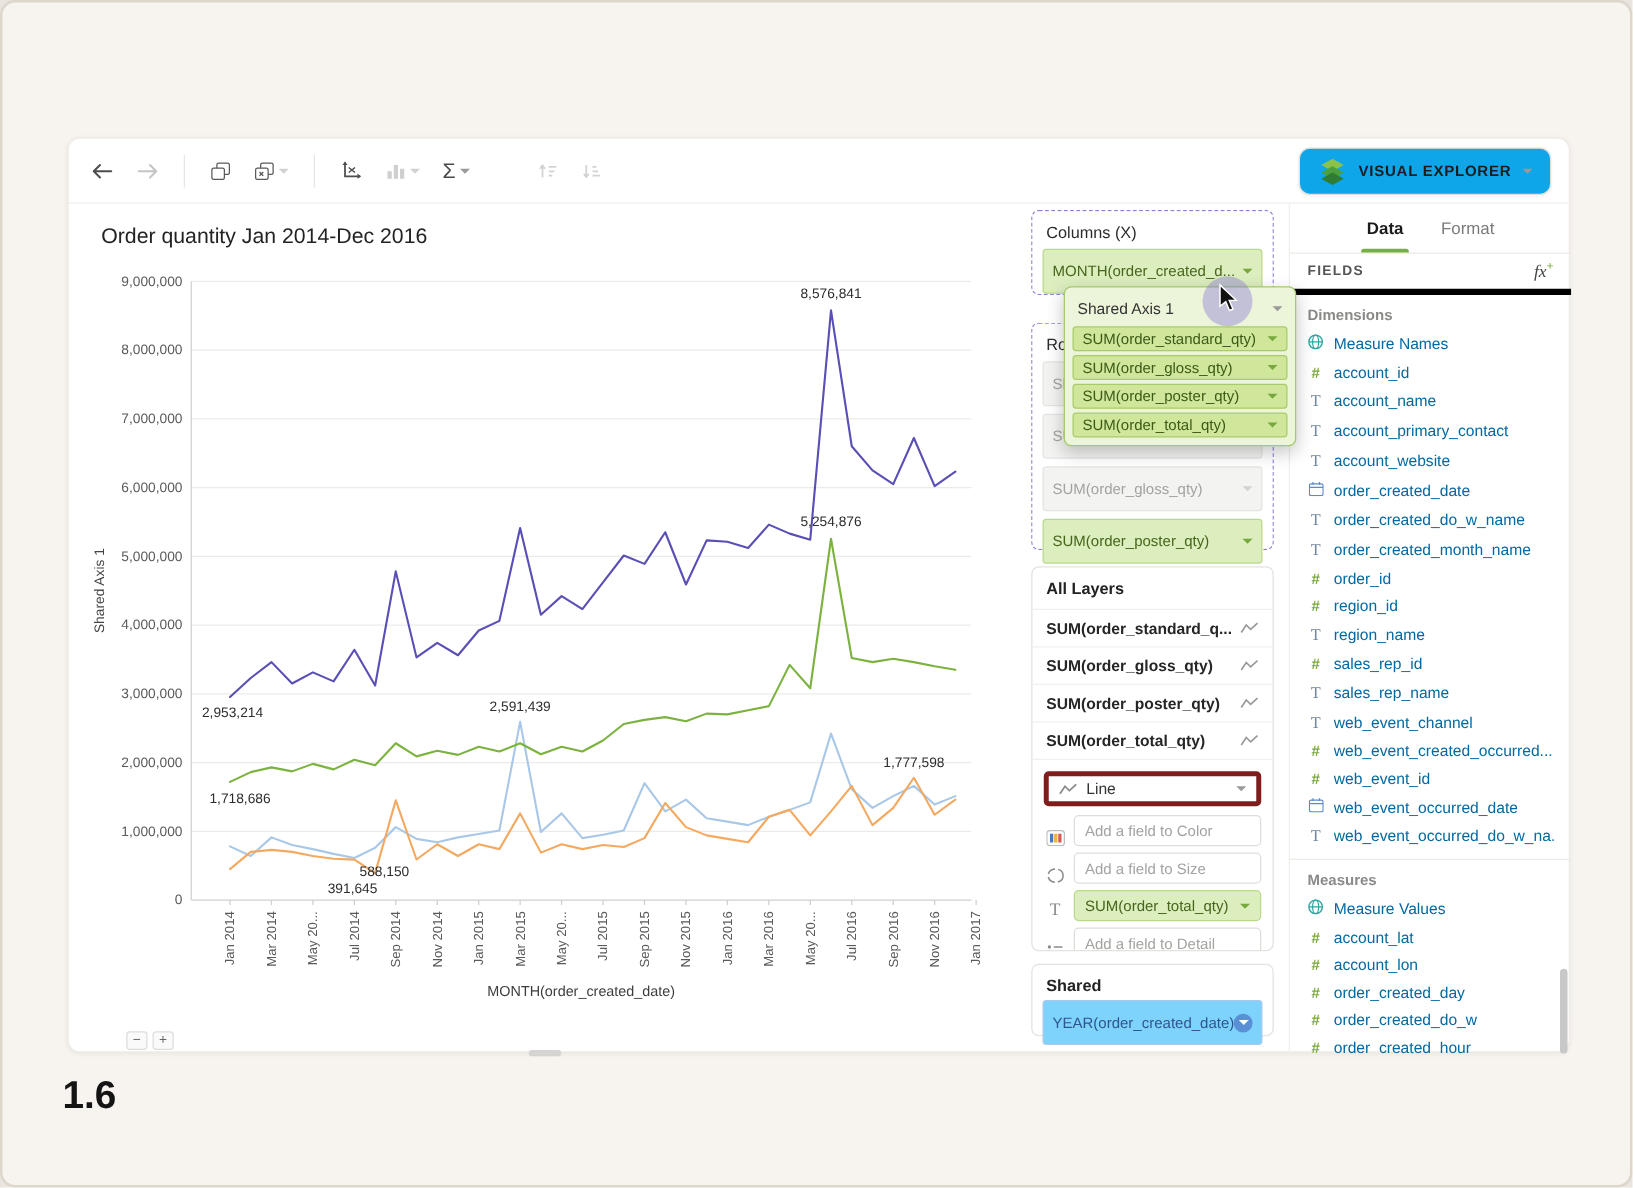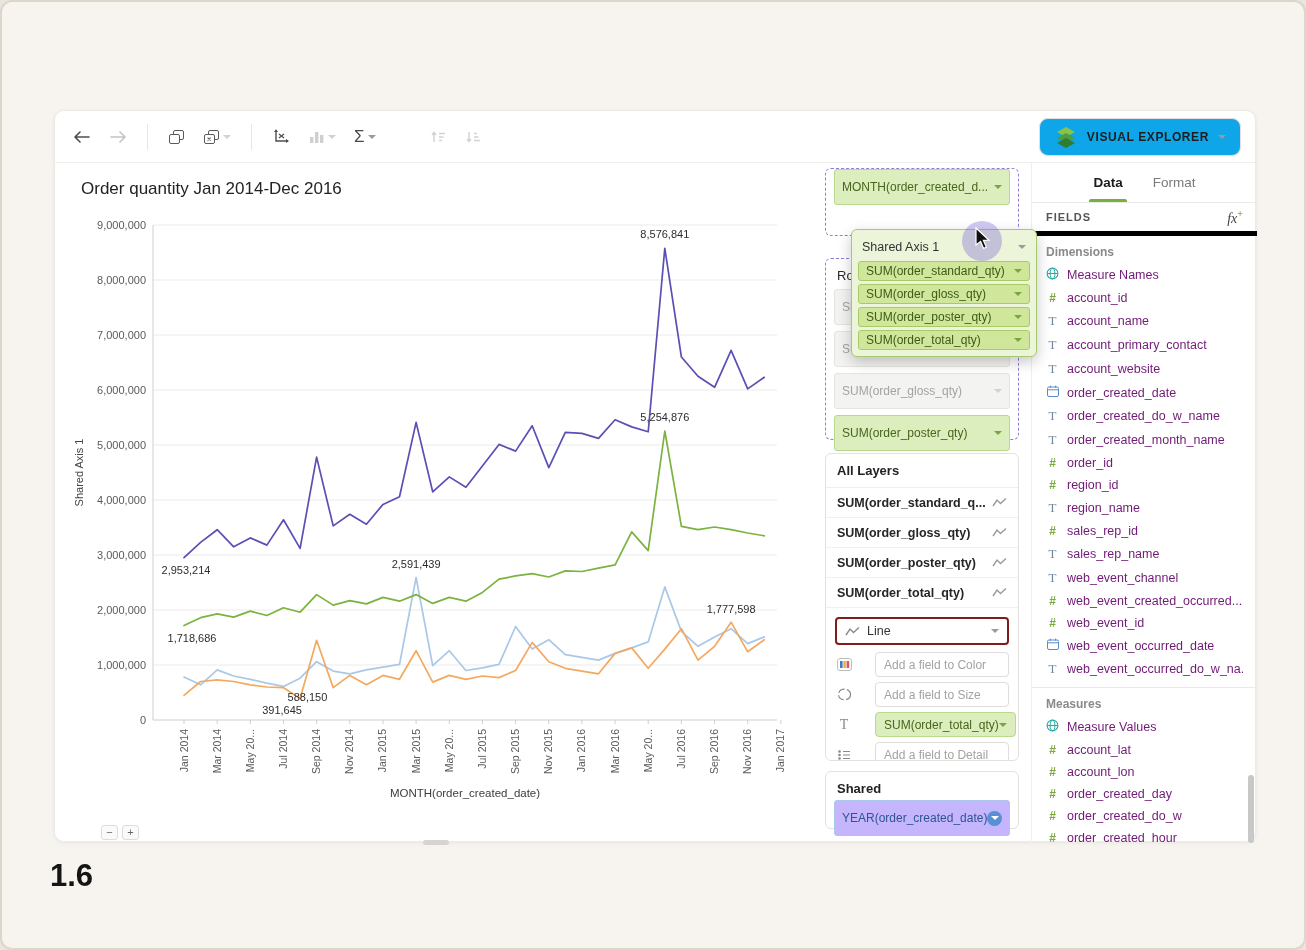--- a/index.html
+++ b/index.html
@@ -37,37 +37,37 @@
   .box { position:absolute; background:#fff; border-radius:6px; }
   .dashed { border:1px dashed #8f7fd4; }
   .solid  { border:1px solid #e3e2df; }
   .box-label { font-size:13px; color:#2b2b2b; padding:9px 11px 6px; }
   .box-header { font-size:13px; font-weight:700; color:#222; padding:9px 11px;
                 border-bottom:1px solid #efefed; }
   .pill { height:36px; border-radius:3px; display:flex; align-items:center; justify-content:space-between;
           padding:0 7px; font-size:12px; margin:0 8px 6px; cursor:pointer; }
   .pill.green { background:#dcedbe; border:1px solid #b9d98c; color:#47661c; }
   .pill.faded { background:#f3f3f2; border:1px solid #e4e4e2; color:#a3a3a1; }
-  .pill.blue  { background:#c4b5fd; border:1px solid #abc8ec; color:#2f5591; }
+  .pill.blue  { background:#7dd3fc; border:1px solid #abc8ec; color:#2f5591; }
   .blue-circle { width:15px; height:15px; border-radius:50%; background:#5a8fd6;
                  display:flex; align-items:center; justify-content:center; }
   .popup { position:absolute; left:796px; top:118px; width:186px; background:#ecf5da;
            border:1px solid #a6c96d; border-radius:6px; box-shadow:0 5px 14px rgba(0,0,0,.22);
            padding:6px; z-index:30; }
   .popup-header { display:flex; align-items:center; justify-content:space-between;
                   height:22px; padding:0 4px; font-size:12.5px; color:#333; }
   .popup .pill { margin:3px 0 0; height:20px; background:#cfe69b; border:1px solid #a8cb6a; color:#3d5a17; }
   .layer-row { height:30px; display:flex; align-items:center; justify-content:space-between;
                padding:0 11px; border-bottom:1px solid #f0f0ee; font-size:12.5px; font-weight:600;
                color:#262626; cursor:pointer; }
-  .mark-select { margin:9px 9px 7px; height:28px; border:2px solid #7f1d1d; border-radius:4px;
+  .mark-select { margin:9px 9px 7px; height:28px; border:4px solid #7f1d1d; border-radius:4px;
                  display:flex; align-items:center; gap:7px; padding:0 8px; font-size:12.5px;
                  color:#333; cursor:pointer; }
   .mark-select .lbl { flex:1; }
-  .enc-row { display:flex; align-items:center; gap:22px; margin:5px 9px; height:25px; }
+  .enc-row { display:flex; align-items:flex-end; gap:6px; margin:5px 9px; height:25px; }
   .enc-icon { width:18px; display:flex; justify-content:center; align-items:center; flex:none; }
   .enc-field { flex:1; height:25px; border:1px solid #dedddb; border-radius:4px; display:flex;
                align-items:center; padding:0 8px; font-size:12px; color:#a3a3a1; cursor:pointer; }
   .enc-pill { flex:1; height:25px; border-radius:4px; background:#dcedbe; border:1px solid #b9d98c;
               display:flex; align-items:center; justify-content:space-between; padding:0 8px;
               font-size:12px; color:#47661c; cursor:pointer; }
   .t-glyph { font-family:"Liberation Serif", serif; font-size:14px; color:#8a8a8a; }
   
   .fields-col { position:absolute; left:976px; top:52px; width:226px; height:680px;
                 border-left:1px solid #f0efec; overflow:hidden; }
@@ -78,21 +78,21 @@
   .tab.active { color:#1c1c1c; font-weight:600; }
   .tab.active:after { content:""; position:absolute; left:-4px; right:-4px; bottom:0; height:3px;
          background:#76b041; border-radius:2px 2px 0 0; }
   .fields-header { height:33px; display:flex; align-items:center; justify-content:space-between;
          padding:0 14px; border-bottom:5px solid #000000; }
   .fields-header .lbl { font-size:11px; font-weight:700; letter-spacing:1px; color:#555; }
   .fx { font-family:"Liberation Serif", serif; font-style:italic; font-size:14px; color:#444; cursor:pointer; }
   .fx sup { color:#76b041; font-weight:700; font-style:normal; font-size:10px; }
   .group-label { font-size:12px; color:#8a8a88; padding:9px 14px 4px;font-weight:bold; }
   .field-item { display:flex; align-items:center; gap:8px; padding:4px 14px; cursor:pointer; }
-  .field-item .name { font-size:12.5px; color:#701a75; white-space:nowrap; overflow:hidden; }
+  .field-item .name { font-size:12.5px; color:#0369a1; white-space:nowrap; overflow:hidden; }
   .fi { width:13px; flex:none; text-align:center; font-size:12px; font-weight:700; }
   .fi-num { color:#7aa93c; }
   .fi-text { color:#71879f; font-family:"Liberation Serif", serif; font-weight:400; font-size:13px; }
   .fields-divider { border-top:1px solid #ebeae7; margin:6px 0 0; }
   .v-scrollbar { position:absolute; right:3px; top:612px; width:6px; height:68px;
                  background:#c8c8c8; border-radius:3px; }
   
   .version { position:absolute; left:48px; top:856px; font-size:31px; font-weight:700; color:#141414; }
   #cursor { position:absolute; left:955px; top:216px; z-index:60; pointer-events:none; }
 </style>
@@ -249,20 +249,21 @@
         <text x="12" y="261.5" text-anchor="middle" font-size="11" fill="#444" transform="rotate(-90 12 261.5)">Shared Axis 1</text>
         <text x="394" y="586" text-anchor="middle" font-size="11.5" fill="#3d3d3d" font-weight="500">MONTH(order_created_date)</text>
       </svg>
     <div class="zoom-controls">
       <button>−</button>
       <button>+</button>
     </div>
     <div class="h-scrollbar"></div>
 
     <div class="box dashed" style="left:770px; top:57px; width:194px; height:68px;">
+      <div class="box-label">Columns (X)</div>
       <div class="pill green">
         <span>MONTH(order_created_d...</span>
         <span class="chev green"></span>
       </div>
     </div>
 
     <div class="box dashed" style="left:770px; top:147px; width:194px; height:182px;">
       <div class="box-label">Rows (Y)</div>
       <div id="rows-pills">
           <div class="pill faded">

